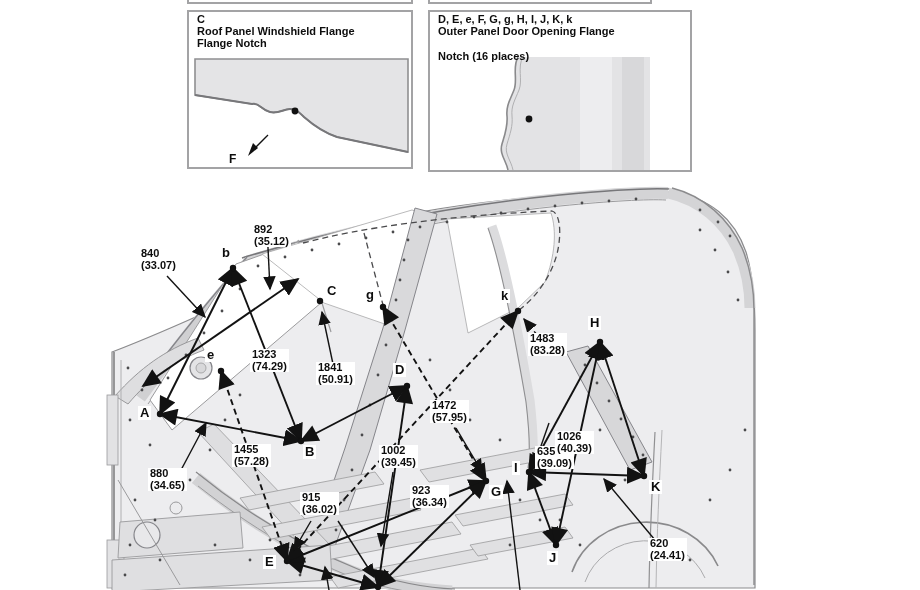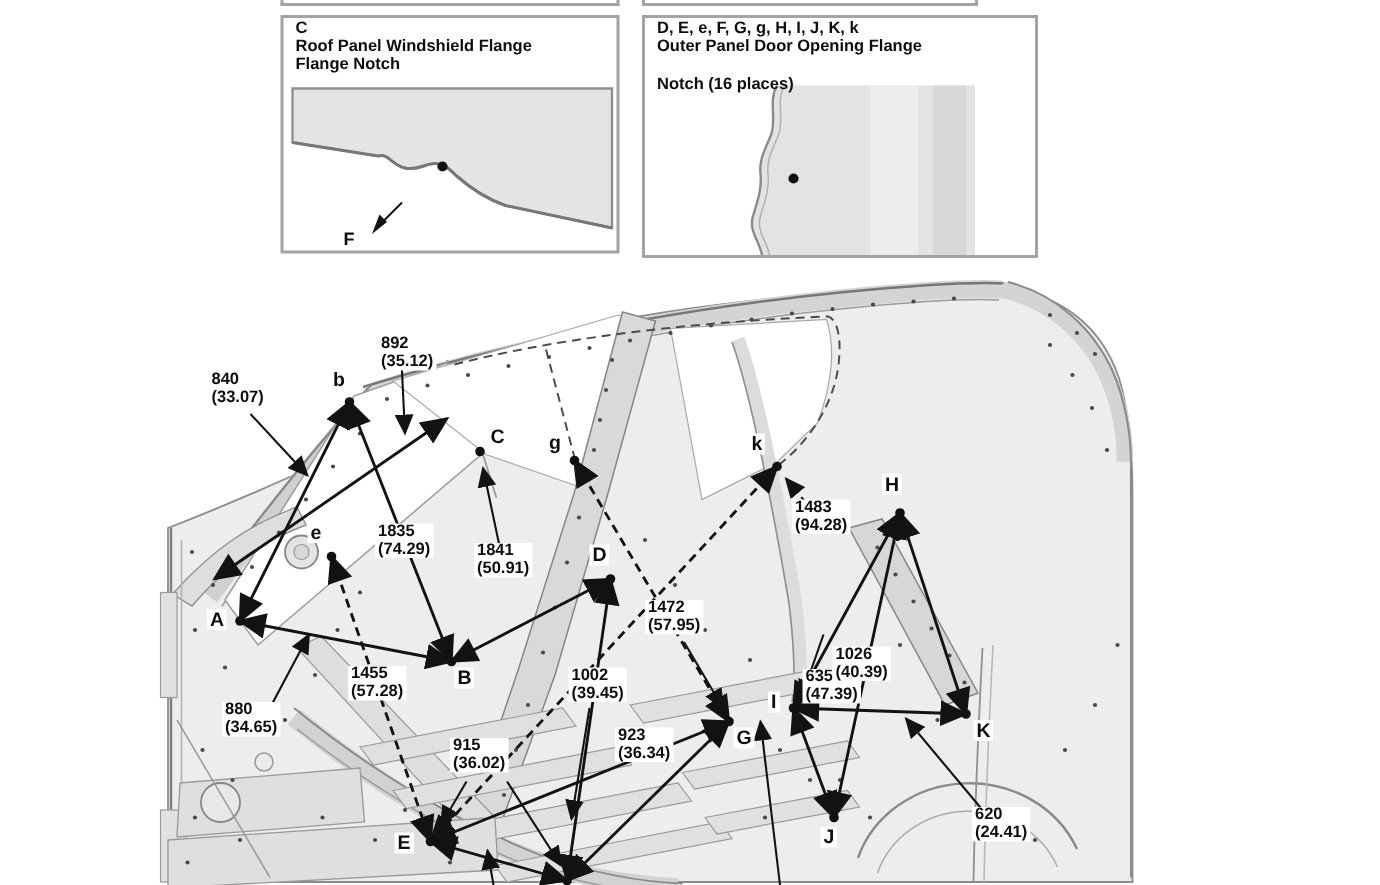--- a/index.html
+++ b/index.html
@@ -290,21 +290,21 @@
       <div class="plabel" style="left: 499px; top: 289px;">k</div>
       <div class="mlabel" style="left: 252px; top: 212px; margin-top: 12px;">
         <span>892</span>
         <span>(35.12)</span>
       </div>
       <div class="mlabel" style="left: 139px; top: 248px;">
         <span>840</span>
         <span>(33.07)</span>
       </div>
       <div class="mlabel" style="left: 250px; top: 349px;">
-        <span>1835</span>
+        <span>1323</span>
         <span>(74.29)</span>
       </div>
       <div class="mlabel" style="left: 316px; top: 362px;">
         <span>1841</span>
         <span>(50.91)</span>
       </div>
       <div class="mlabel" style="left: 232px; top: 444px;">
         <span>1455</span>
         <span>(57.28)</span>
       </div>
@@ -323,25 +323,25 @@
       <div class="mlabel" style="left: 410px; top: 485px;">
         <span>923</span>
         <span>(36.34)</span>
       </div>
       <div class="mlabel" style="left: 430px; top: 400px;">
         <span>1472</span>
         <span>(57.95)</span>
       </div>
       <div class="mlabel" style="left: 528px; top: 333px;">
         <span>1483</span>
-        <span>(94.28)</span>
+        <span>(83.28)</span>
       </div>
       <div class="mlabel" style="left: 535px; top: 398px; margin-top: 48px;">
         <span>635</span>
-        <span>(47.39)</span>
+        <span>(39.09)</span>
       </div>
       <div class="mlabel" style="left: 555px; top: 431px;">
         <span>1026</span>
         <span>(40.39)</span>
       </div>
       <div class="mlabel" style="left: 648px; top: 538px;">
         <span>620</span>
         <span>(24.41)</span>
       </div>
     </div>

